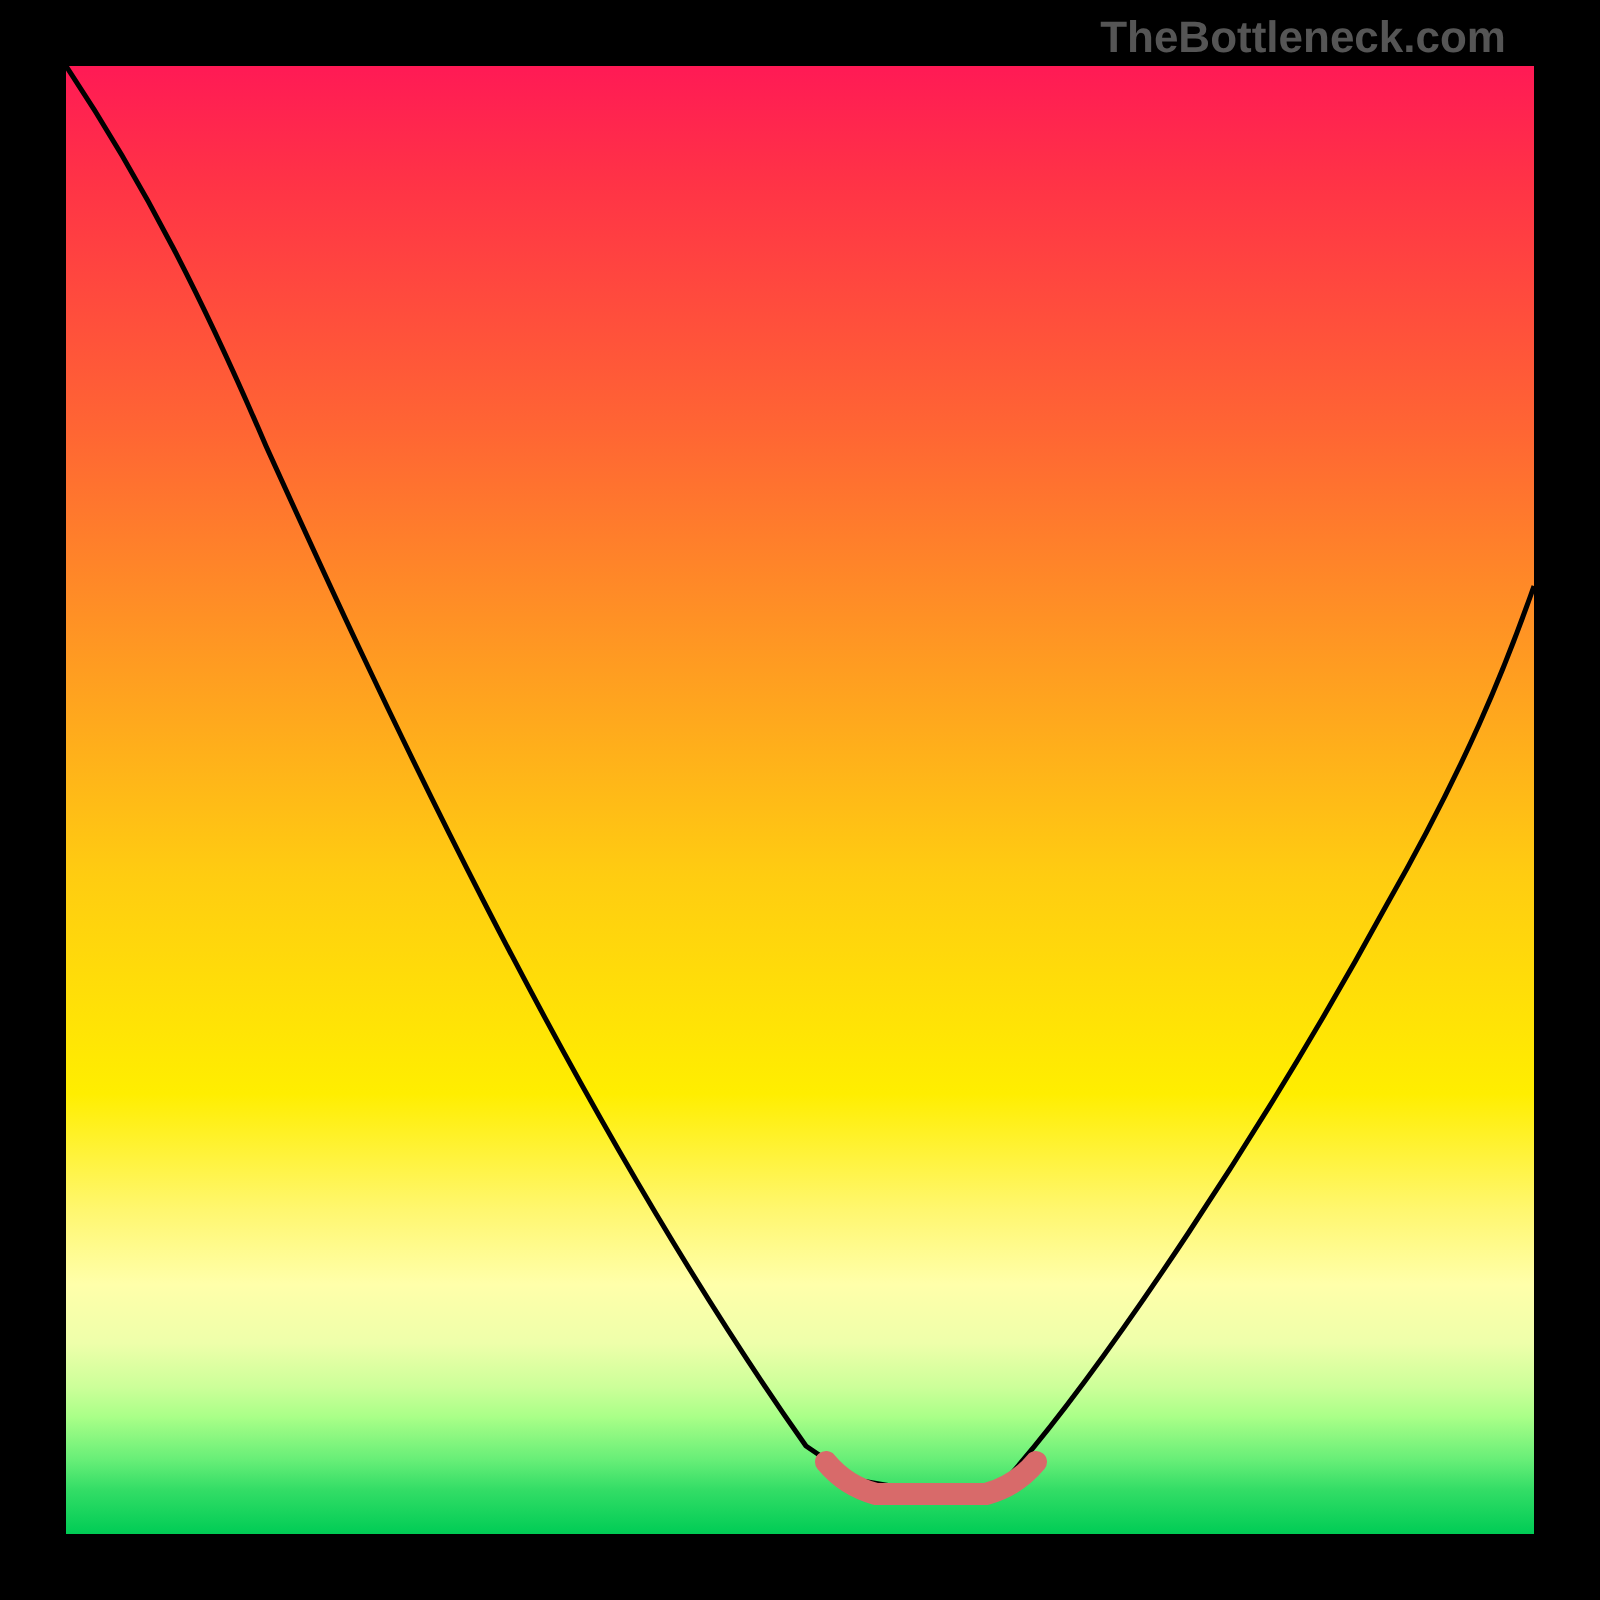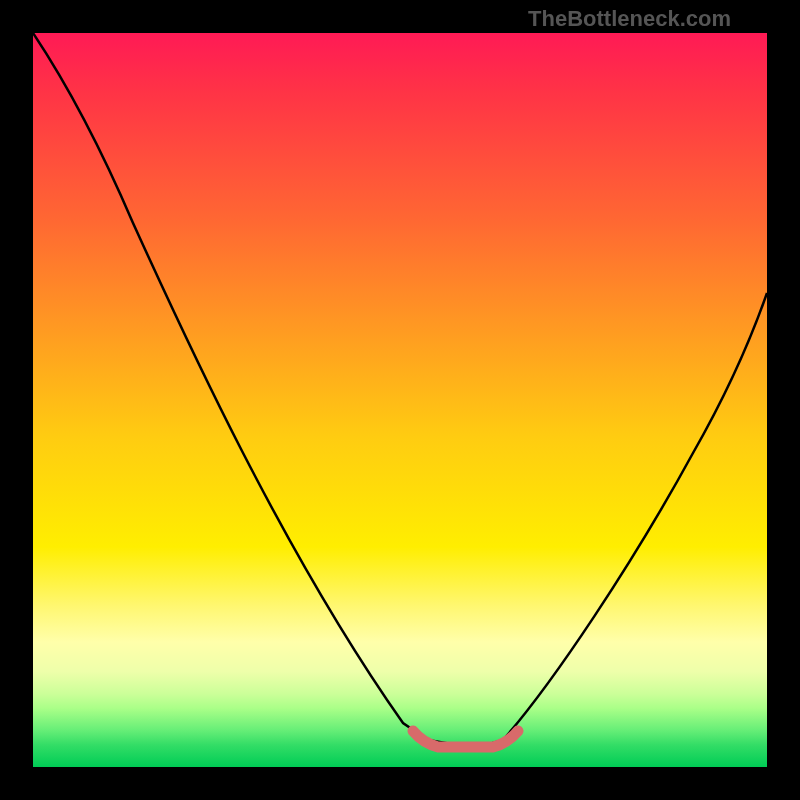--- a/index.html
+++ b/index.html
@@ -10,20 +10,21 @@
     background: #000;
     position: relative;
     font-family: Arial, sans-serif;
   }
   .frame {
     position: absolute;
     top: 0;
     left: 0;
     width: 743px;
     height: 800px;
+    padding-left: 22px;
   }
   .plot-area {
     position: absolute;
     top: 33px;
     left: 33px;
     width: 734px;
     height: 734px;
     background: linear-gradient(to bottom,
       #ff1a55 0%,
       #ff3346 8%,

